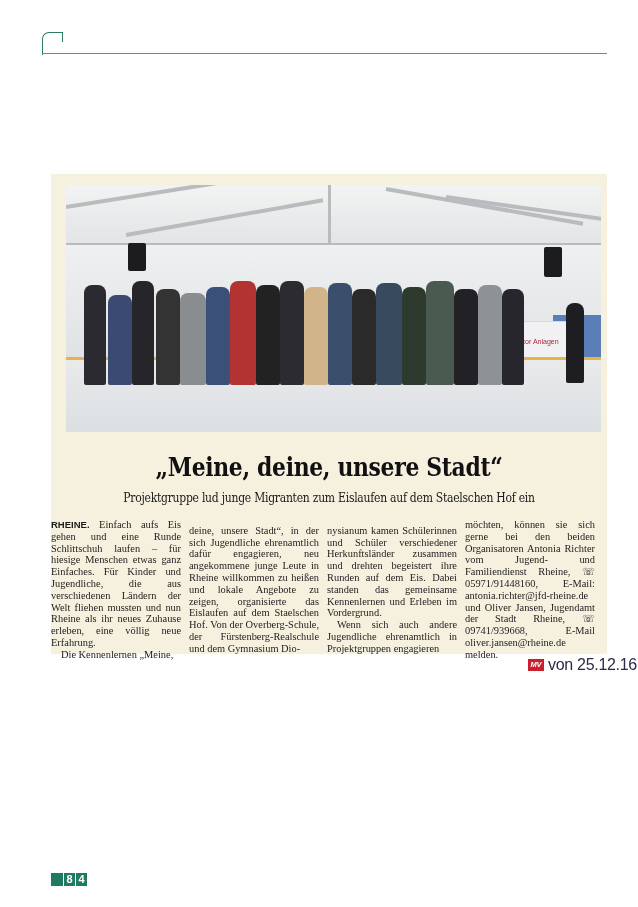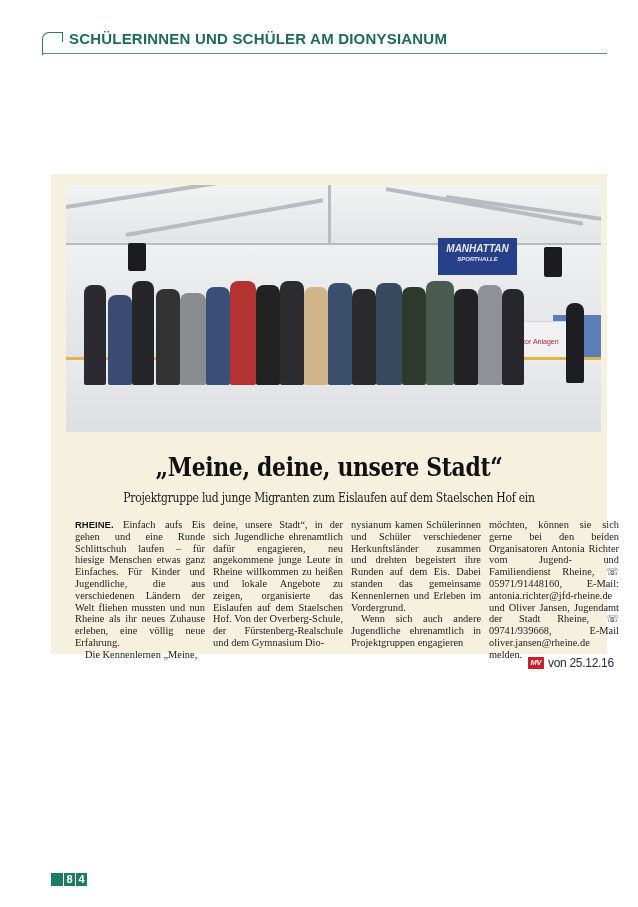--- a/index.html
+++ b/index.html
@@ -27,58 +27,56 @@
   .adbox2 { position:absolute; left:487px; top:130px; width:48px; height:45px; background:#5a7fb8; }
   .crowd { position:absolute; left:18px; top:80px; width:440px; height:120px; }
   .person { position:absolute; bottom:0; border-radius:8px 8px 2px 2px; }
 
   .caption { position:absolute; left:15px; top:260px; width:540px; font-family:"Liberation Sans", sans-serif; font-size:9.6px; color:#222; white-space:nowrap; letter-spacing:-0.25px; }
   .caption b { font-weight:bold; color:#111; }
 
   .headline { position:absolute; left:0; top:278px; width:556px; text-align:center; font-family:"DejaVu Serif", serif; font-size:25.5px; font-weight:bold; color:#111; letter-spacing:-0.4px; transform:scaleX(0.86); transform-origin:center; }
   .subline { position:absolute; left:0; top:317px; width:556px; text-align:center; font-family:"DejaVu Serif", serif; font-size:12.3px; color:#1a1a1a; letter-spacing:-0.3px; transform:scaleX(0.88); transform-origin:center; }
 
-  .cols { position:absolute; left:24px; top:345px; width:548px; display:flex; gap:8px; }
+  .cols { position:absolute; left:0; top:345px; width:548px; display:flex; gap:8px;align-items:center; }
   .col { width:130px; font-family:"Liberation Serif", serif; font-size:10.4px; line-height:11.8px; color:#1d1d1d; text-align:justify; }
   .col p { margin:0; }
   .col .indent { text-indent:10px; }
   .dateline { font-family:"Liberation Sans", sans-serif; font-weight:bold; font-size:9.5px; }
 
   
   .source { position:absolute; left:528px; top:656px; display:flex; align-items:center; gap:4px; }
   .mv { width:16px; height:12px; background:#c8202f; color:#fff; font-family:"Liberation Sans", sans-serif; font-weight:bold; font-size:7.5px; line-height:12px; text-align:center; font-style:italic; }
-  .source-date { font-family:"Liberation Sans", sans-serif; font-size:12px; color:#2a2a4a; letter-spacing:-0.3px; }
+  .source-date { font-family:"Liberation Sans", sans-serif; font-size:16px; color:#2a2a4a; letter-spacing:-0.3px; }
 
   
   .pagenum { position:absolute; left:51px; top:873px; display:flex; gap:1px; }
   .pn-block { height:13px; background:#1f7a62; color:#fff; font-family:"Liberation Sans", sans-serif; font-weight:bold; font-size:11px; line-height:13px; text-align:center; }
 </style>
 </head>
 <body>
 
 <div class="header">
   <div class="corner"></div>
   <div class="corner-tick"></div>
-  <div class="title">SCHÜLERINNEN UND SCHÜLER AM DIONYSIANUM</div>
   <div class="rule"></div>
 </div>
 
 <div class="article">
   <div class="photo">
     <div class="tent"></div>
     <div class="beam" style="left:0;top:20px;width:180px;transform:rotate(-9deg);"></div>
     <div class="beam" style="left:60px;top:48px;width:200px;transform:rotate(-10deg);"></div>
     <div class="beam" style="left:320px;top:2px;width:200px;transform:rotate(10deg);"></div>
     <div class="beam" style="left:380px;top:10px;width:170px;transform:rotate(8deg);"></div>
     <div class="beam" style="left:0;top:58px;width:535px;height:3px;"></div>
     <div class="beam" style="left:262px;top:0;width:3px;height:170px;"></div>
     <div class="wall"></div>
     <div class="speaker" style="left:62px;top:58px;width:18px;height:28px;"></div>
     <div class="speaker" style="left:478px;top:62px;width:18px;height:30px;"></div>
-    <div class="banner"><span>MANHATTAN</span><small>SPORTHALLE</small></div>
     <div class="adbox2"></div>
     <div class="adbox">Alcor Anlagen</div>
     <div class="rink-edge"></div>
     <div class="ice"></div>
     <div class="crowd">
       <div class="person" style="left:0;width:22px;height:100px;background:#2a2a30;"></div>
       <div class="person" style="left:24px;width:24px;height:90px;background:#3a4a70;"></div>
       <div class="person" style="left:48px;width:22px;height:104px;background:#26262a;"></div>
       <div class="person" style="left:72px;width:24px;height:96px;background:#333;"></div>
       <div class="person" style="left:96px;width:26px;height:92px;background:#8a8d90;"></div>

